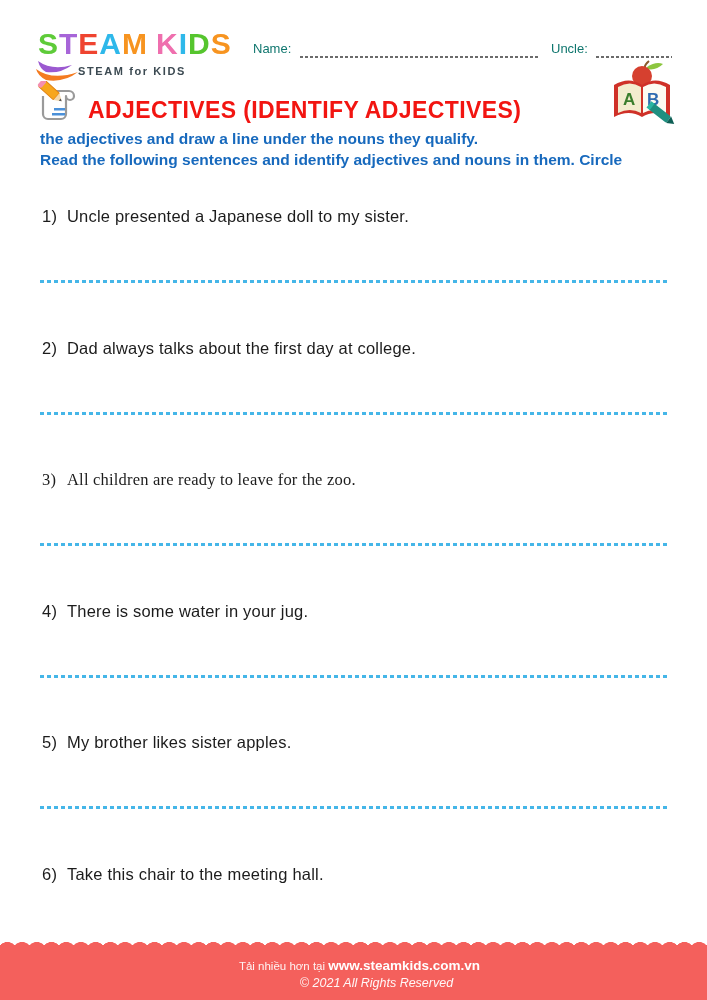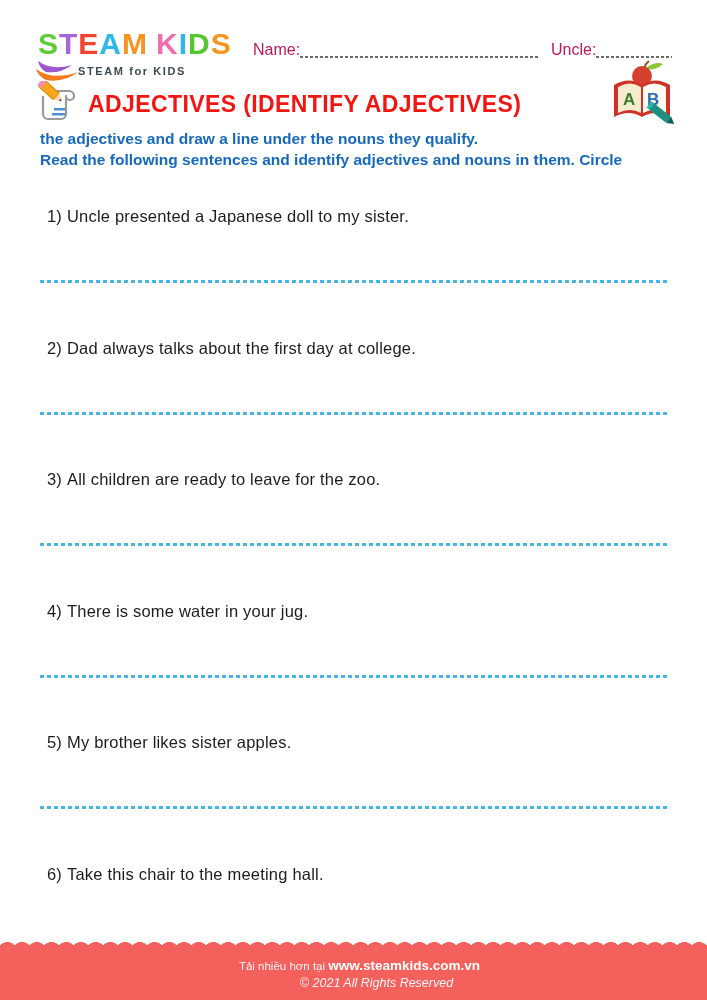--- a/index.html
+++ b/index.html
@@ -8,30 +8,30 @@
     font-family:"Liberation Sans", sans-serif;overflow:hidden;
   }
   
   .logo{position:absolute;left:38px;top:26px;width:230px;height:56px;}
   .wordmark{position:absolute;left:0;top:0;font-weight:bold;font-size:30px;letter-spacing:1px;line-height:30px;white-space:nowrap;}
   .wordmark span{display:inline-block;}
   .wordmark .sp{width:8px;}
   .swoosh{position:absolute;left:-2px;top:30px;}
   .logo-sub{position:absolute;left:40px;top:36px;font-size:11px;font-weight:bold;letter-spacing:1.6px;color:#3c4a52;}
   
-  .hdr-label{position:absolute;font-size:16px;color:#be185d;}
+  .hdr-label{position:absolute;font-size:13px;color:#0f766e;}
   .dashline{position:absolute;height:2px;background-image:repeating-linear-gradient(90deg,#6b6b6b 0 3px,transparent 3px 5px);}
   
   .title-icon{position:absolute;left:36px;top:78px;}
-  .page-title{position:absolute;left:88px;top:88px;font-size:23px;font-weight:bold;letter-spacing:0.4px;color:var(--title-red);white-space:nowrap;}
+  .page-title{position:absolute;left:88px;top:94px;font-size:23px;font-weight:bold;letter-spacing:0.4px;color:var(--title-red);white-space:nowrap;}
   .abc-book{position:absolute;left:608px;top:56px;}
   
   .instructions{position:absolute;left:40px;top:125px;width:648px;font-size:15.5px;font-weight:bold;color:var(--inst-blue);line-height:21px;}
   
-  .sentence{position:absolute;left:42px;font-size:16.5px;color:#1c1c1c;letter-spacing:0.2px;white-space:nowrap;text-align:center;}
+  .sentence{position:absolute;left:42px;font-size:16.5px;color:#1c1c1c;letter-spacing:0.2px;white-space:nowrap;}
   .sentence .num{display:inline-block;width:25px;}
   .sep{position:absolute;left:40px;width:627px;height:3px;
        background-image:repeating-linear-gradient(90deg,var(--sep-cyan) 0 4px,transparent 4px 7px);}
   
   .scallops{position:absolute;left:0;right:0;top:937px;height:12px;
     background-image:radial-gradient(circle at 50% 100%, var(--footer-red) 69%, rgba(0,0,0,0) 72%);
     background-size:14.73px 12px;background-repeat:repeat-x;background-position:0 bottom;}
   .footer-body{position:absolute;left:0;right:0;top:948px;height:52px;background:var(--footer-red);
     color:#ffffff;text-align:center;}
   .footer-line1{margin-top:7px;font-size:11.5px;color:rgba(255,255,255,0.92);padding-left:12px;}
@@ -89,21 +89,21 @@
   <div class="instructions">
     <div>the adjectives and draw a line under the nouns they qualify.</div>
     <div>Read the following sentences and identify adjectives and nouns in them. Circle</div>
   </div>
 
   <div id="sentence-list">
       <div class="sentence" style="top: 204px;"><span class="num">1)</span><span>Uncle presented a Japanese doll to my sister.</span></div>
       <div class="sep" style="top: 277px;"></div>
       <div class="sentence" style="top: 335.6px;"><span class="num">2)</span><span>Dad always talks about the first day at college.</span></div>
       <div class="sep" style="top: 408.6px;"></div>
-      <div class="sentence" style="top: 467.2px;"><span class="num">3)</span><span>All children are ready to leave for the zoo.</span></div>
+      <div class="sentence" style="top: 467.2px; font-family: Liberation Serif, serif;"><span class="num">3)</span><span>All children are ready to leave for the zoo.</span></div>
       <div class="sep" style="top: 540.2px;"></div>
       <div class="sentence" style="top: 598.8px;"><span class="num">4)</span><span>There is some water in your jug.</span></div>
       <div class="sep" style="top: 671.8px;"></div>
       <div class="sentence" style="top: 730.4px;"><span class="num">5)</span><span>My brother likes sister apples.</span></div>
       <div class="sep" style="top: 803.4px;"></div>
       <div class="sentence" style="top: 862px;"><span class="num">6)</span><span>Take this chair to the meeting hall.</span></div>
     </div>
 
   <div class="scallops"></div>
   <div class="footer-body">

